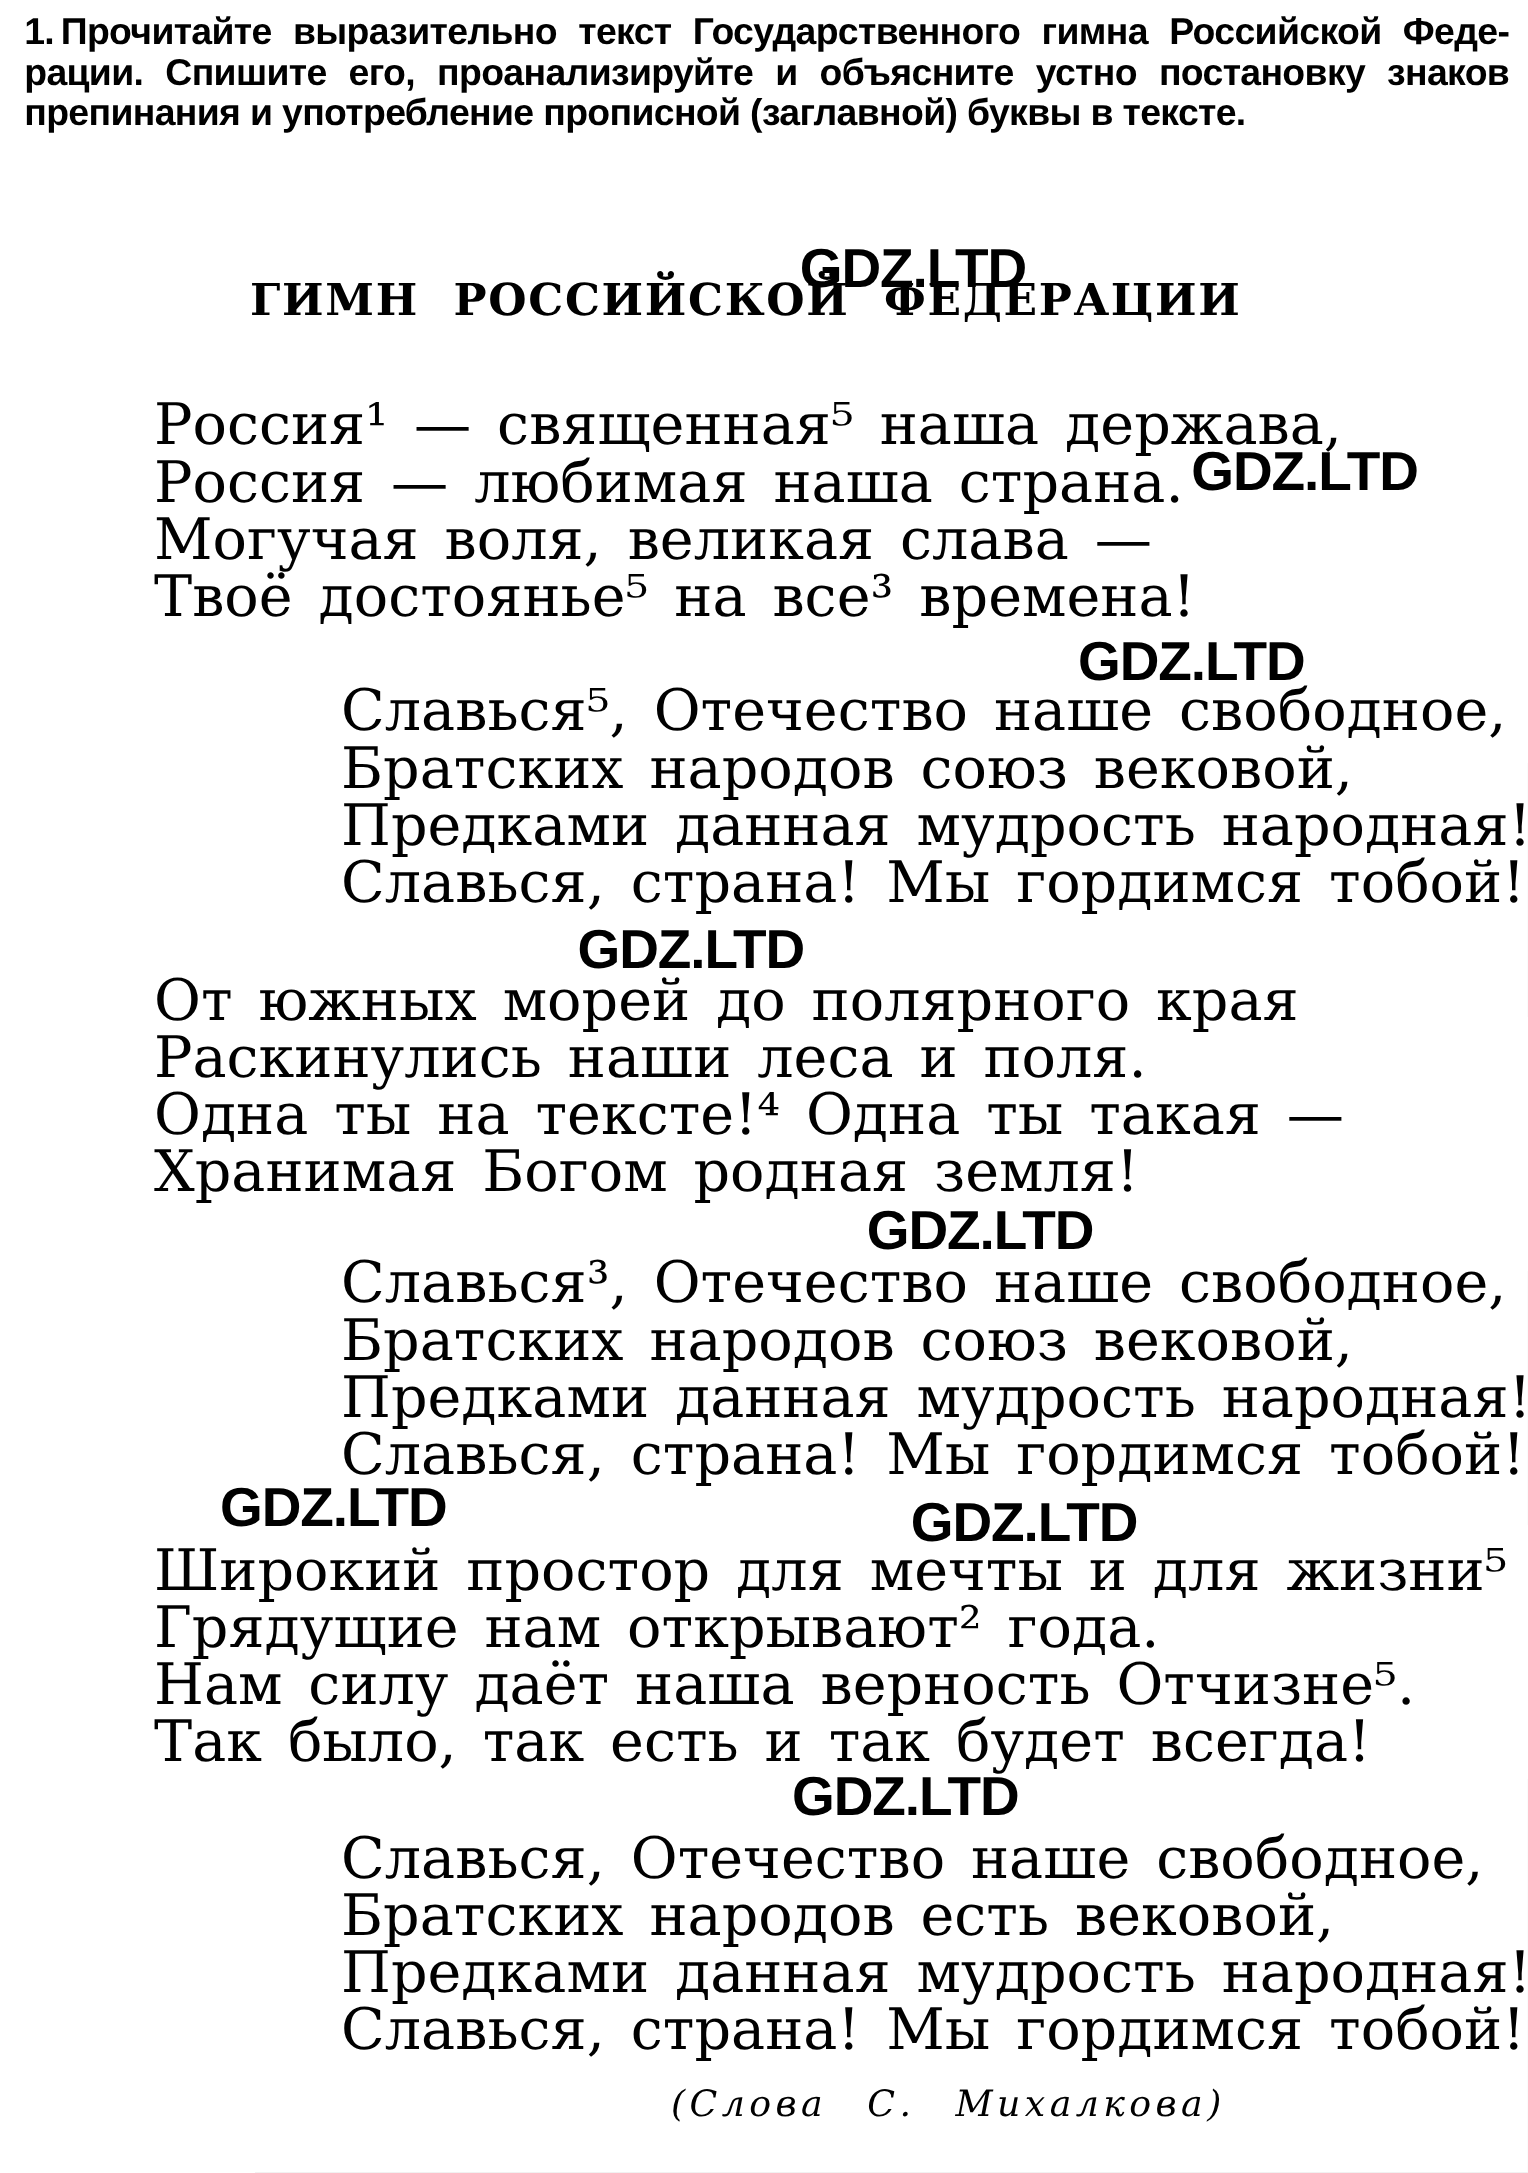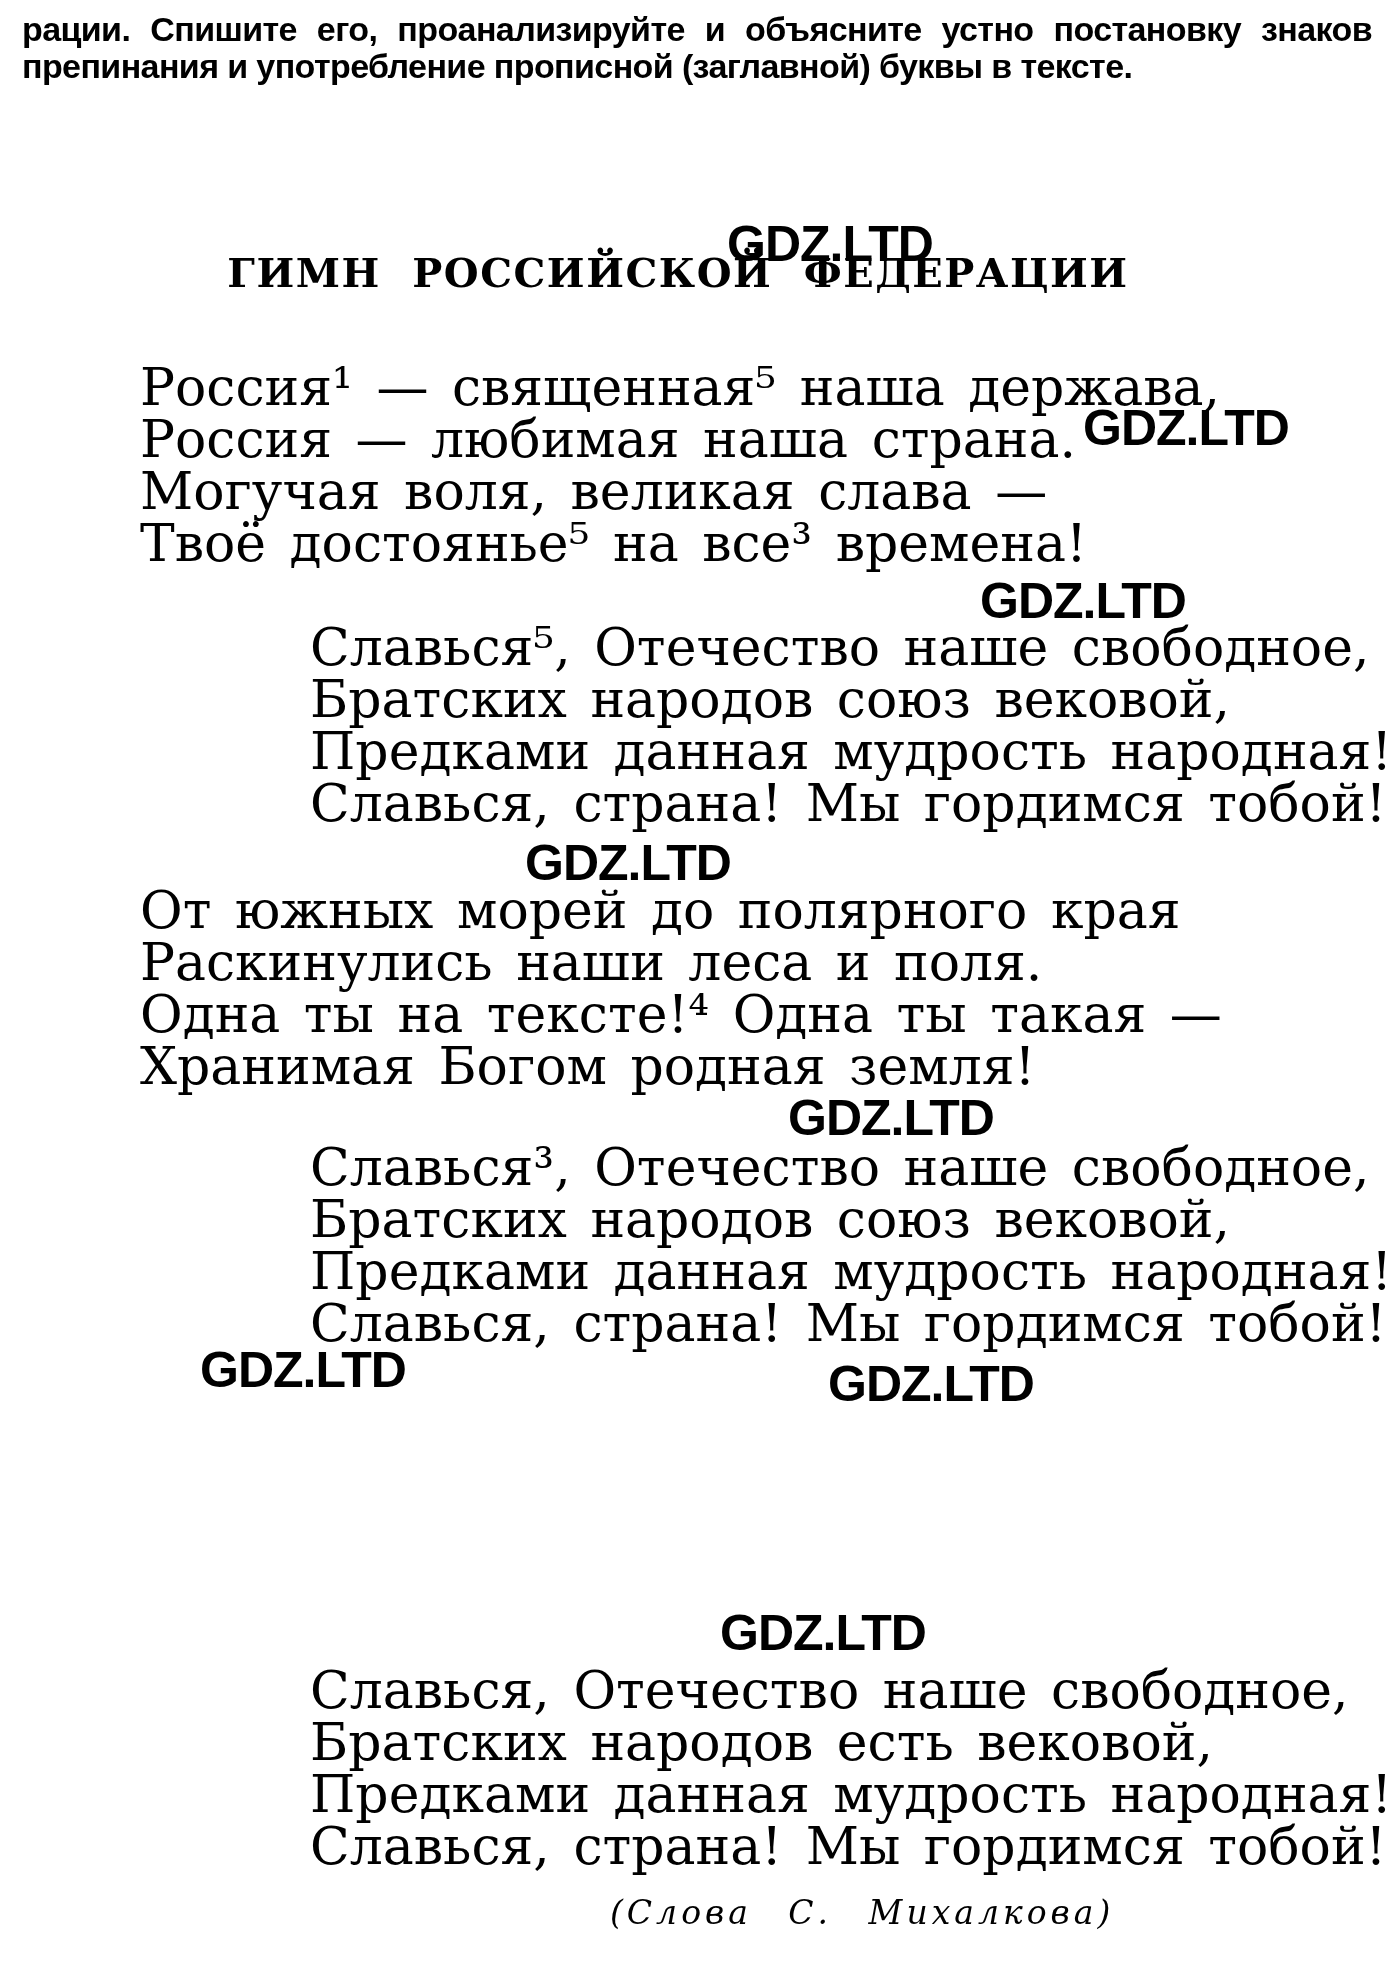--- a/index.html
+++ b/index.html
@@ -52,20 +52,21 @@
     font-size:33px; line-height:1; letter-spacing:4px; word-spacing:22px;
     white-space:nowrap;
   }
 </style>
 </head>
 <body>
 
 <div class="page">
 
   <div class="task">
+    <div class="task-line jl"><span class="task-num">1.</span><span>Прочитайте выразительно текст Государственного гимна Российской Феде-</span></div>
     <div class="task-line jl">рации. Спишите его, проанализируйте и объясните устно постановку знаков</div>
     <div class="task-line">препинания и употребление прописной (заглавной) буквы в тексте.</div>
   </div>
 
   <div class="wm" style="left:727px; top:219px;">GDZ.LTD</div>
   <div class="wm" style="left:1083px; top:403px;">GDZ.LTD</div>
   <div class="wm" style="left:980px; top:576px;">GDZ.LTD</div>
   <div class="wm" style="left:525px; top:838px;">GDZ.LTD</div>
   <div class="wm" style="left:788px; top:1093px;">GDZ.LTD</div>
   <div class="wm" style="left:200px; top:1345px;">GDZ.LTD</div>
@@ -95,20 +96,26 @@
     <div>Хранимая Богом родная земля!</div>
   </div>
 
   <div class="block chorus" id="c2">
     <div>Славься³, Отечество наше свободное,</div>
     <div>Братских народов союз вековой,</div>
     <div>Предками данная мудрость народная!</div>
     <div>Славься, страна! Мы гордимся тобой!</div>
   </div>
 
+  <div class="block verse" id="v3">
+    <div>Широкий простор для мечты и для жизни⁵</div>
+    <div>Грядущие нам открывают² года.</div>
+    <div>Нам силу даёт наша верность Отчизне⁵.</div>
+    <div>Так было, так есть и так будет всегда!</div>
+  </div>
 
   <div class="block chorus" id="c3">
     <div>Славься, Отечество наше свободное,</div>
     <div>Братских народов есть вековой,</div>
     <div>Предками данная мудрость народная!</div>
     <div>Славься, страна! Мы гордимся тобой!</div>
   </div>
 
   <div class="attr">(Слова С. Михалкова)</div>
 

